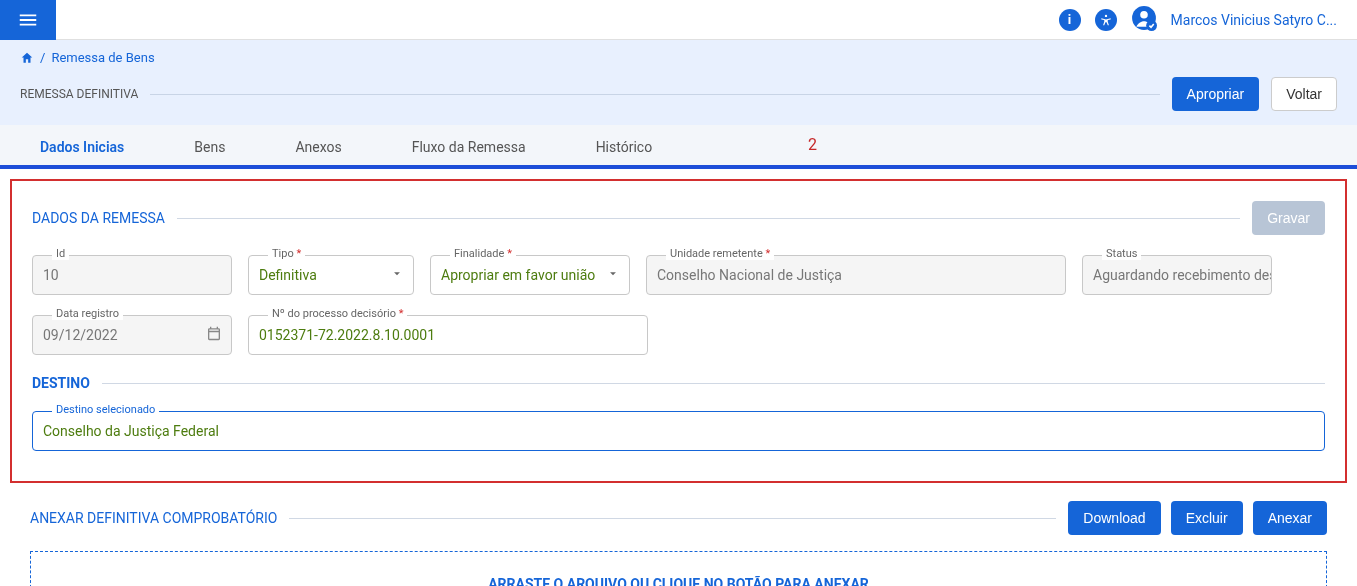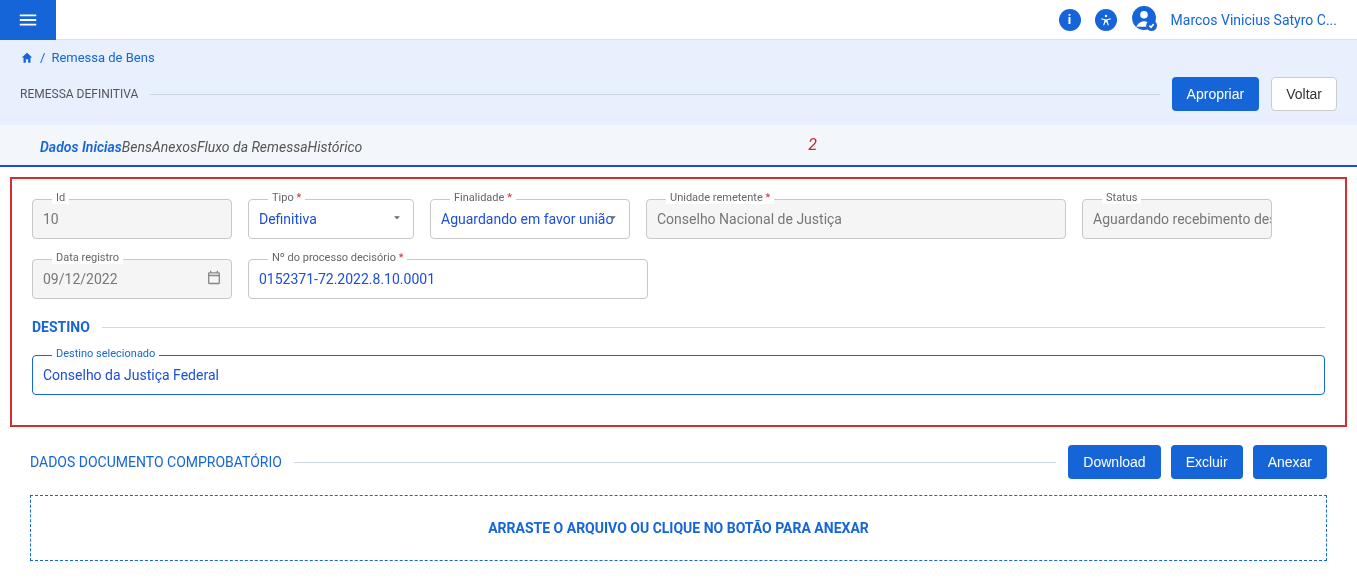--- a/index.html
+++ b/index.html
@@ -25,34 +25,34 @@
 .breadcrumb-bar { background:#e8f0fe; padding:10px 20px 4px 20px; }
 .breadcrumb { font-size:13px; color:#1565d8; display:flex; align-items:center; gap:6px; }
 .breadcrumb svg { width:14px; height:14px; fill:#1565d8; }
 .title-row { display:flex; align-items:center; padding:8px 20px 14px 20px; background:#e8f0fe; gap:12px; }
 .page-title { font-size:12px; color:#555; white-space:nowrap; }
 .title-rule { flex:1; height:1px; background:#c8d4e6; }
 .btn { padding:8px 14px; border-radius:4px; font-size:14px; border:1px solid transparent; cursor:pointer; }
 .btn-primary { background:#1565d8; color:#fff; }
 .btn-default { background:#fff; color:#333; border-color:#ccc; }
 .btn-disabled { background:#b8c5d6; color:#fff; cursor:not-allowed; }
-.tabs { display:flex; padding:14px 40px 10px 40px; background:#f3f6fa; border-bottom:2px solid #1d4ed8; position:relative;font-style:italic; }
+.tabs { display:flex; gap:70px; padding:14px 40px 10px 40px; background:#f3f6fa; border-bottom:4px solid #1d4ed8; position:relative; }
 .tab { font-size:14px; color:#555; cursor:pointer; }
 .tab.active { color:#1565d8; font-weight:600; }
 .annot { position:absolute; right:540px; top:10px; color:#c62828; font-size:16px; }
 .content { padding:20px 30px; }
 .red-box { border:2px solid #d32f2f; padding:20px 20px 30px 20px; margin:-10px -20px 18px -20px; }
 .section-head { display:flex; align-items:center; gap:12px; margin-bottom:20px; }
 .section-title { font-size:14px; color:#1565d8; white-space:nowrap; }
 .section-rule { flex:1; height:1px; background:#d0d8e4; }
 .form-row { display:flex; gap:16px; margin-bottom:20px; flex-wrap:wrap; }
 .field { position:relative; }
 .field label { position:absolute; top:-8px; left:20px; background:#fff; padding:0 4px; font-size:11px; color:#666; }
 .field label .req { color:#d32f2f; }
-.field .ctl { height:40px; border:1px solid #c8c8c8; border-radius:4px; padding:0 10px; font-size:14px; color:#1d4ed8; background:#fff; display:flex; align-items:center; width:100%; }
+.field .ctl { height:40px; border:1px solid #c8c8c8; border-radius:4px; padding:0 10px; font-size:14px; color:#4d7c0f; background:#fff; display:flex; align-items:center; width:100%; }
 .field .ctl.readonly { background:#f5f5f5; color:#777; }
 .field.w-id { width:200px; }
 .field.w-sel { width:166px; }
 .field.w-sel2 { width:200px; }
 .field.w-unit { width:420px; }
 .field.w-status { width:190px; }
 .field.w-date { width:200px; }
 .field.w-proc { width:400px; }
 .field.w-full { width:100%; }
 .select-ctl { position:relative; }
@@ -122,36 +122,41 @@
   <div class="tab">Anexos</div>
   <div class="tab">Fluxo da Remessa</div>
   <div class="tab">Histórico</div>
   <div class="annot">2</div>
 </div>
 
 <div class="content">
 
   <div class="red-box">
 
+    <div class="section-head">
+      <div class="section-title">DADOS DA REMESSA</div>
+      <div class="section-rule"></div>
+      <button class="btn btn-disabled">Gravar</button>
+    </div>
 
     <div class="form-row">
       <div class="field w-id">
         <label>Id</label>
         <div class="ctl readonly">10</div>
       </div>
       <div class="field w-sel select-ctl">
         <label><span>Tipo</span> <span class="req">*</span></label>
         <div class="ctl">Definitiva</div>
         <span class="chev"><svg viewBox="0 0 24 24">
               <path d="M7 10l5 5 5-5z"></path>
             </svg></span>
       </div>
       <div class="field w-sel2 select-ctl">
         <label><span>Finalidade</span> <span class="req">*</span></label>
-        <div class="ctl truncate" style="padding-right:28px;">Aguardando em favor união</div>
+        <div class="ctl truncate" style="padding-right:28px;">Apropriar em favor união</div>
         <span class="chev"><svg viewBox="0 0 24 24">
               <path d="M7 10l5 5 5-5z"></path>
             </svg></span>
       </div>
       <div class="field w-unit">
         <label><span>Unidade remetente</span> <span class="req">*</span></label>
         <div class="ctl readonly">Conselho Nacional de Justiça</div>
       </div>
       <div class="field w-status">
         <label>Status</label>
@@ -181,21 +186,21 @@
     <div class="form-row" style="margin-bottom:0;">
       <div class="field w-full active">
         <label>Destino selecionado</label>
         <div class="ctl">Conselho da Justiça Federal</div>
       </div>
     </div>
 
   </div>
 
   <div class="attach-head">
-    <div class="section-title">DADOS DOCUMENTO COMPROBATÓRIO</div>
+    <div class="section-title">ANEXAR DEFINITIVA COMPROBATÓRIO</div>
     <div class="section-rule"></div>
     <div class="btn-group">
       <button class="btn btn-primary">Download</button>
       <button class="btn btn-primary">Excluir</button>
       <button class="btn btn-primary">Anexar</button>
     </div>
   </div>
 
   <div class="dropzone">ARRASTE O ARQUIVO OU CLIQUE NO BOTÃO PARA ANEXAR</div>
 

